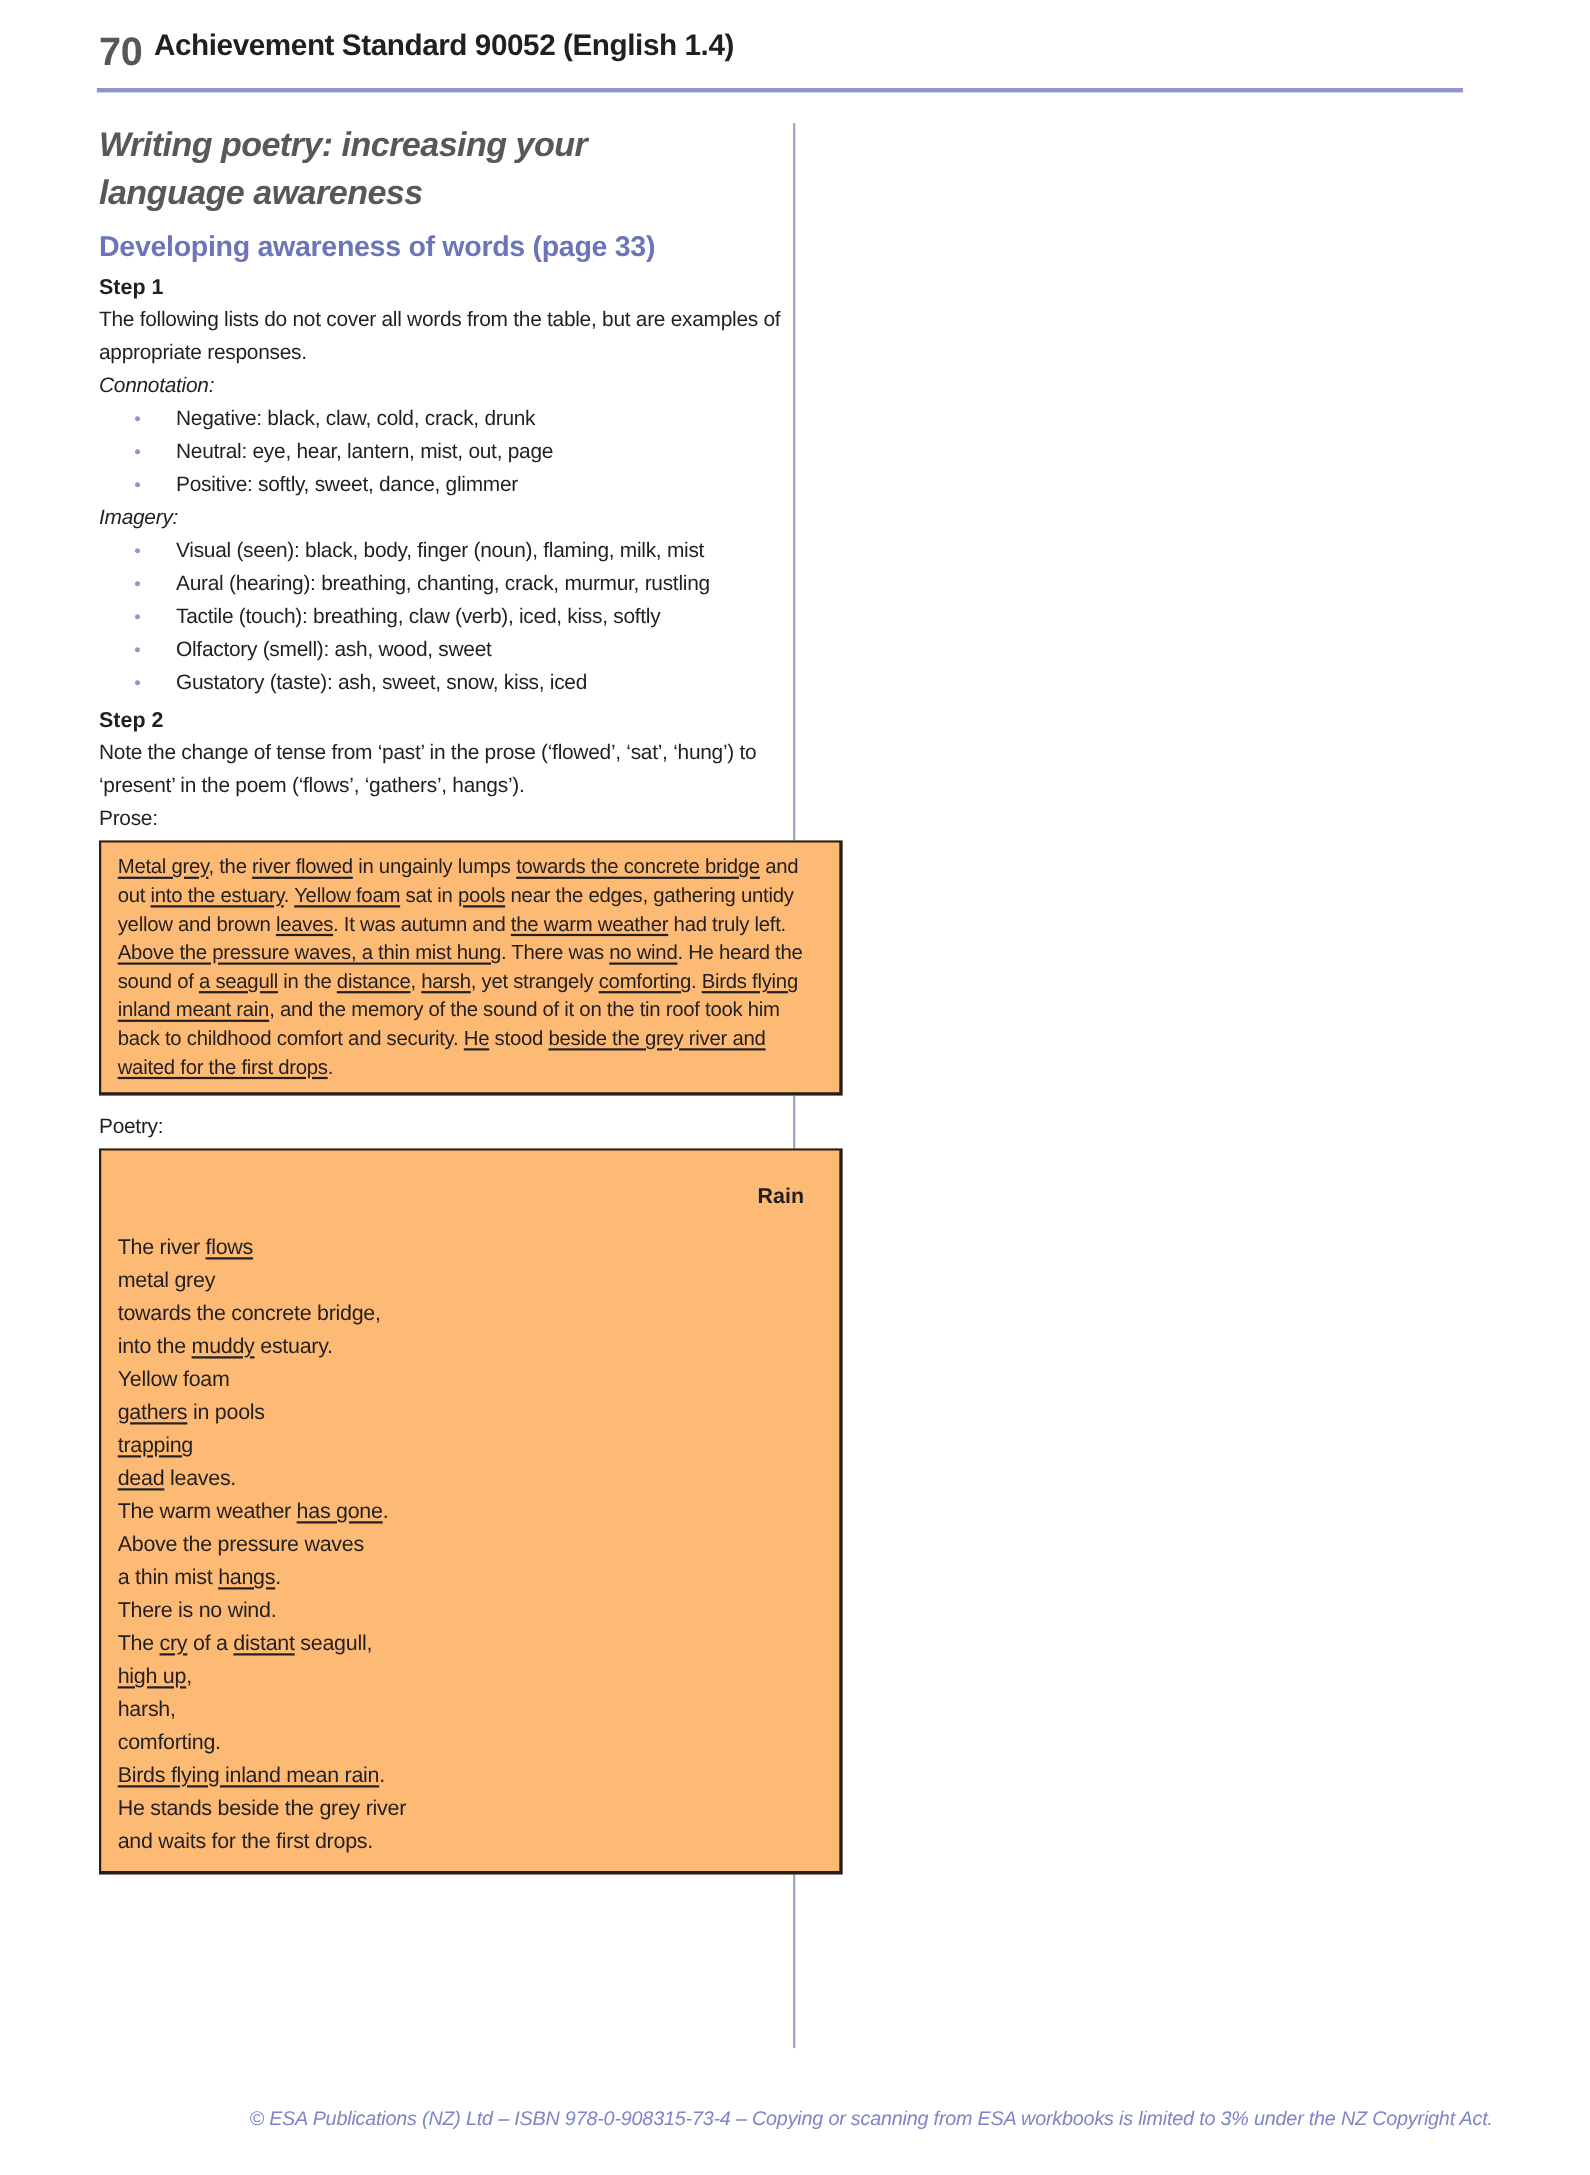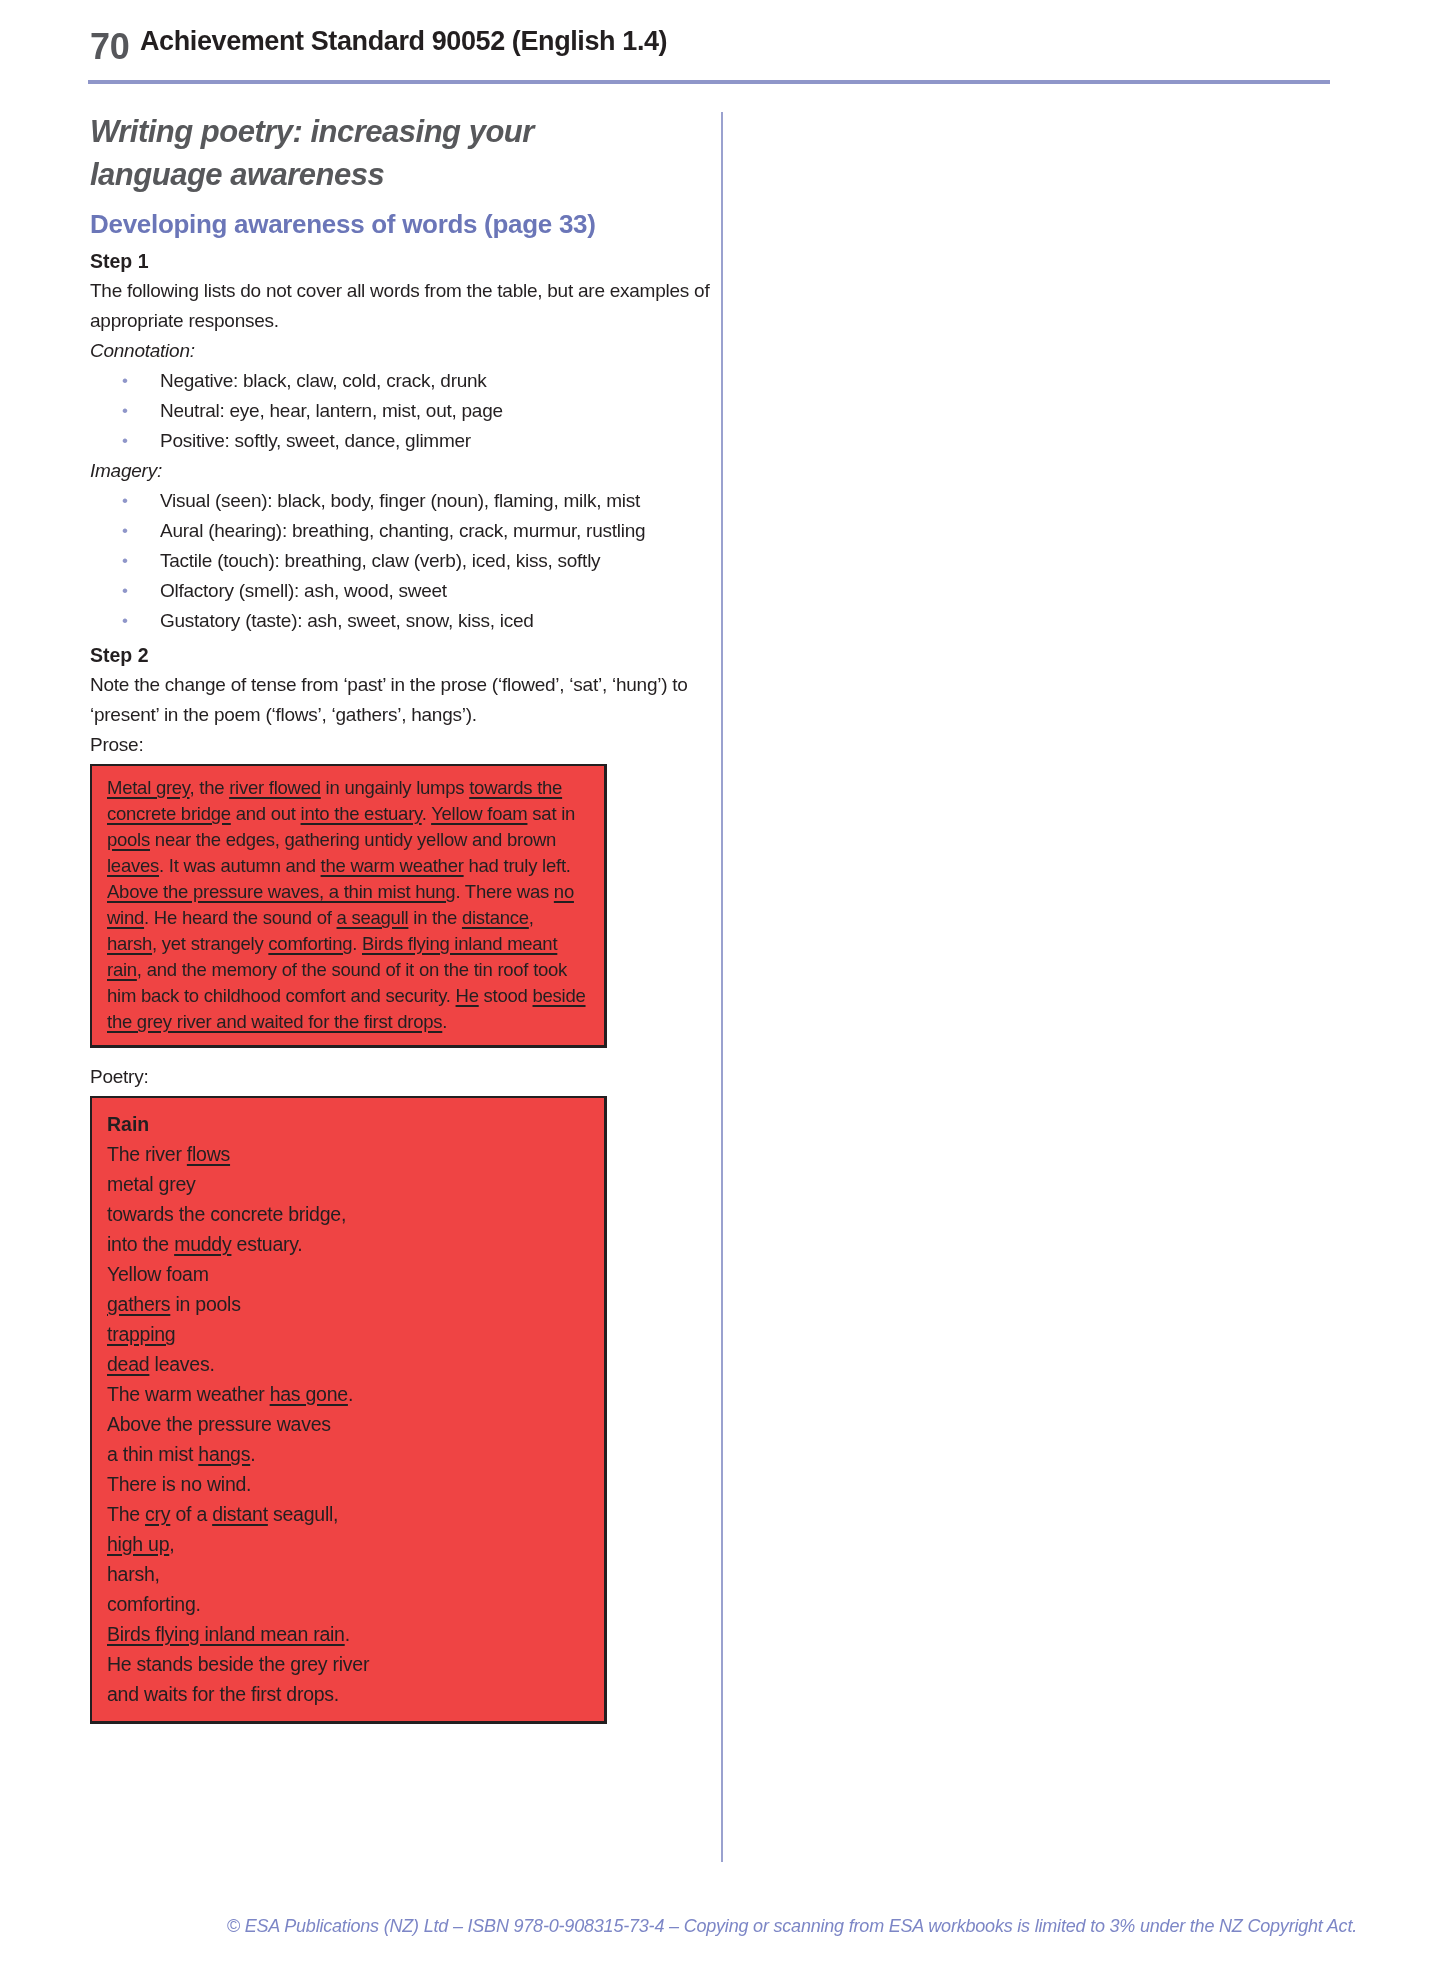--- a/index.html
+++ b/index.html
@@ -63,29 +63,29 @@
   ul.bullets { margin: 0; padding: 0; list-style: none; }
   ul.bullets li { display: flex; margin: 0; }
   .bullet {
     width: 70px; padding-left: 32px; box-sizing: border-box;
     color: var(--bullet, #8f96c9); font-size: 17px; line-height: 30px;
     flex: 0 0 70px;
   }
   .li-text { font-size: 19px; line-height: 30px; letter-spacing: -0.25px; }
   
   .textbox {
-    box-sizing: border-box; width: 517px;
+    box-sizing: border-box; width: 676px;
     border: 2px solid #231f20;
     border-bottom-width: 3px; border-right-width: 3px;
-    background: #ef4444;
+    background: #fdba74;
   }
   .prose-box { margin-top: 4px; padding: 9px 16px 10px 15px; }
   .prose { margin: 0; font-size: 18.5px; line-height: 26px; letter-spacing: -0.25px; }
   .poem-box { margin-top: 4px; padding: 11px 16px 12px 15px; }
-  .poem-title { margin: 0; font-size: 19.5px; line-height: 30px; font-weight: bold; }
+  .poem-title { margin: 16px; font-size: 19.5px; line-height: 30px; font-weight: bold; text-align: right; }
   .poem-line { margin: 0; font-size: 19.5px; line-height: 30px; letter-spacing: -0.25px; }
   u { text-decoration: underline; text-decoration-thickness: 1.5px; text-underline-offset: 3px; }
   
   .footer {
     position: absolute; right: 88px; top: 1916px;
     font-size: 18px; font-style: italic; color: var(--footer, #7c86c6);
     letter-spacing: -0.2px; white-space: nowrap;
   }
   .spacer6 { height: 2px; }
 </style>

